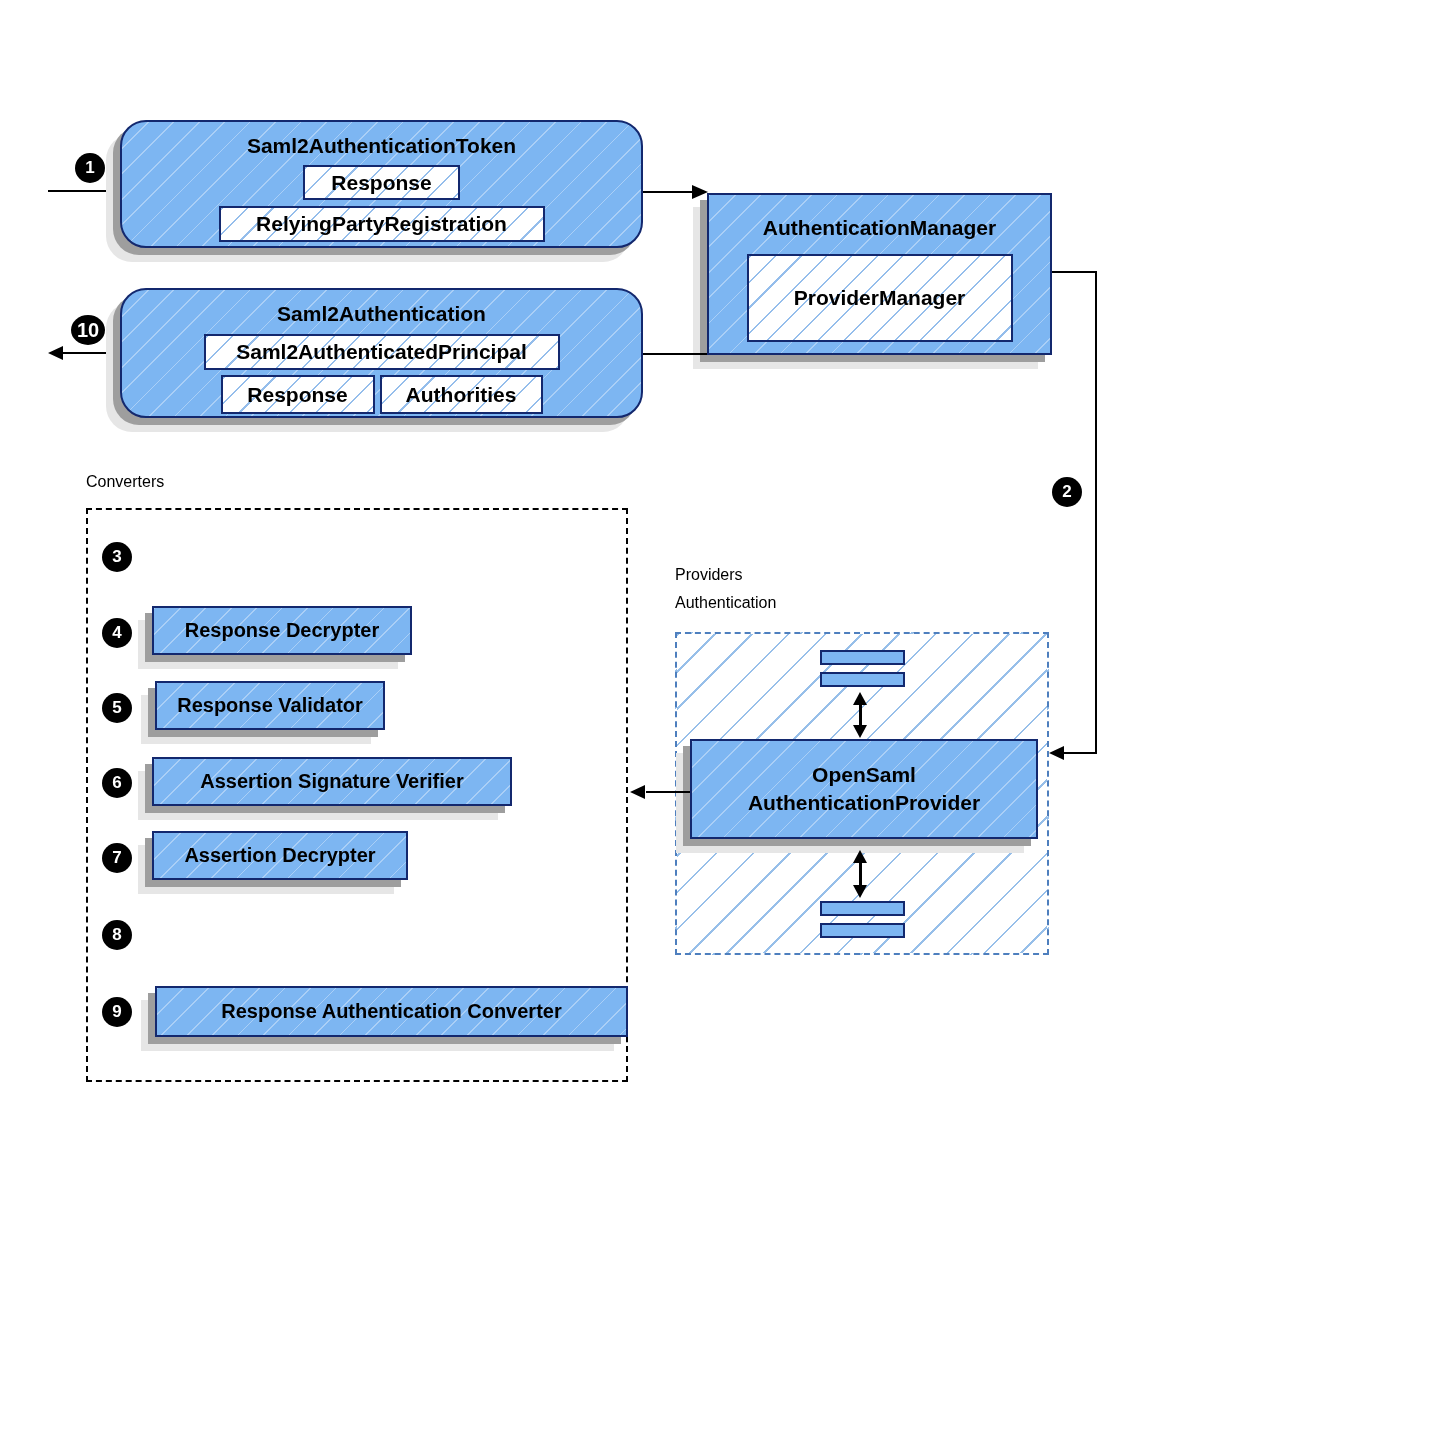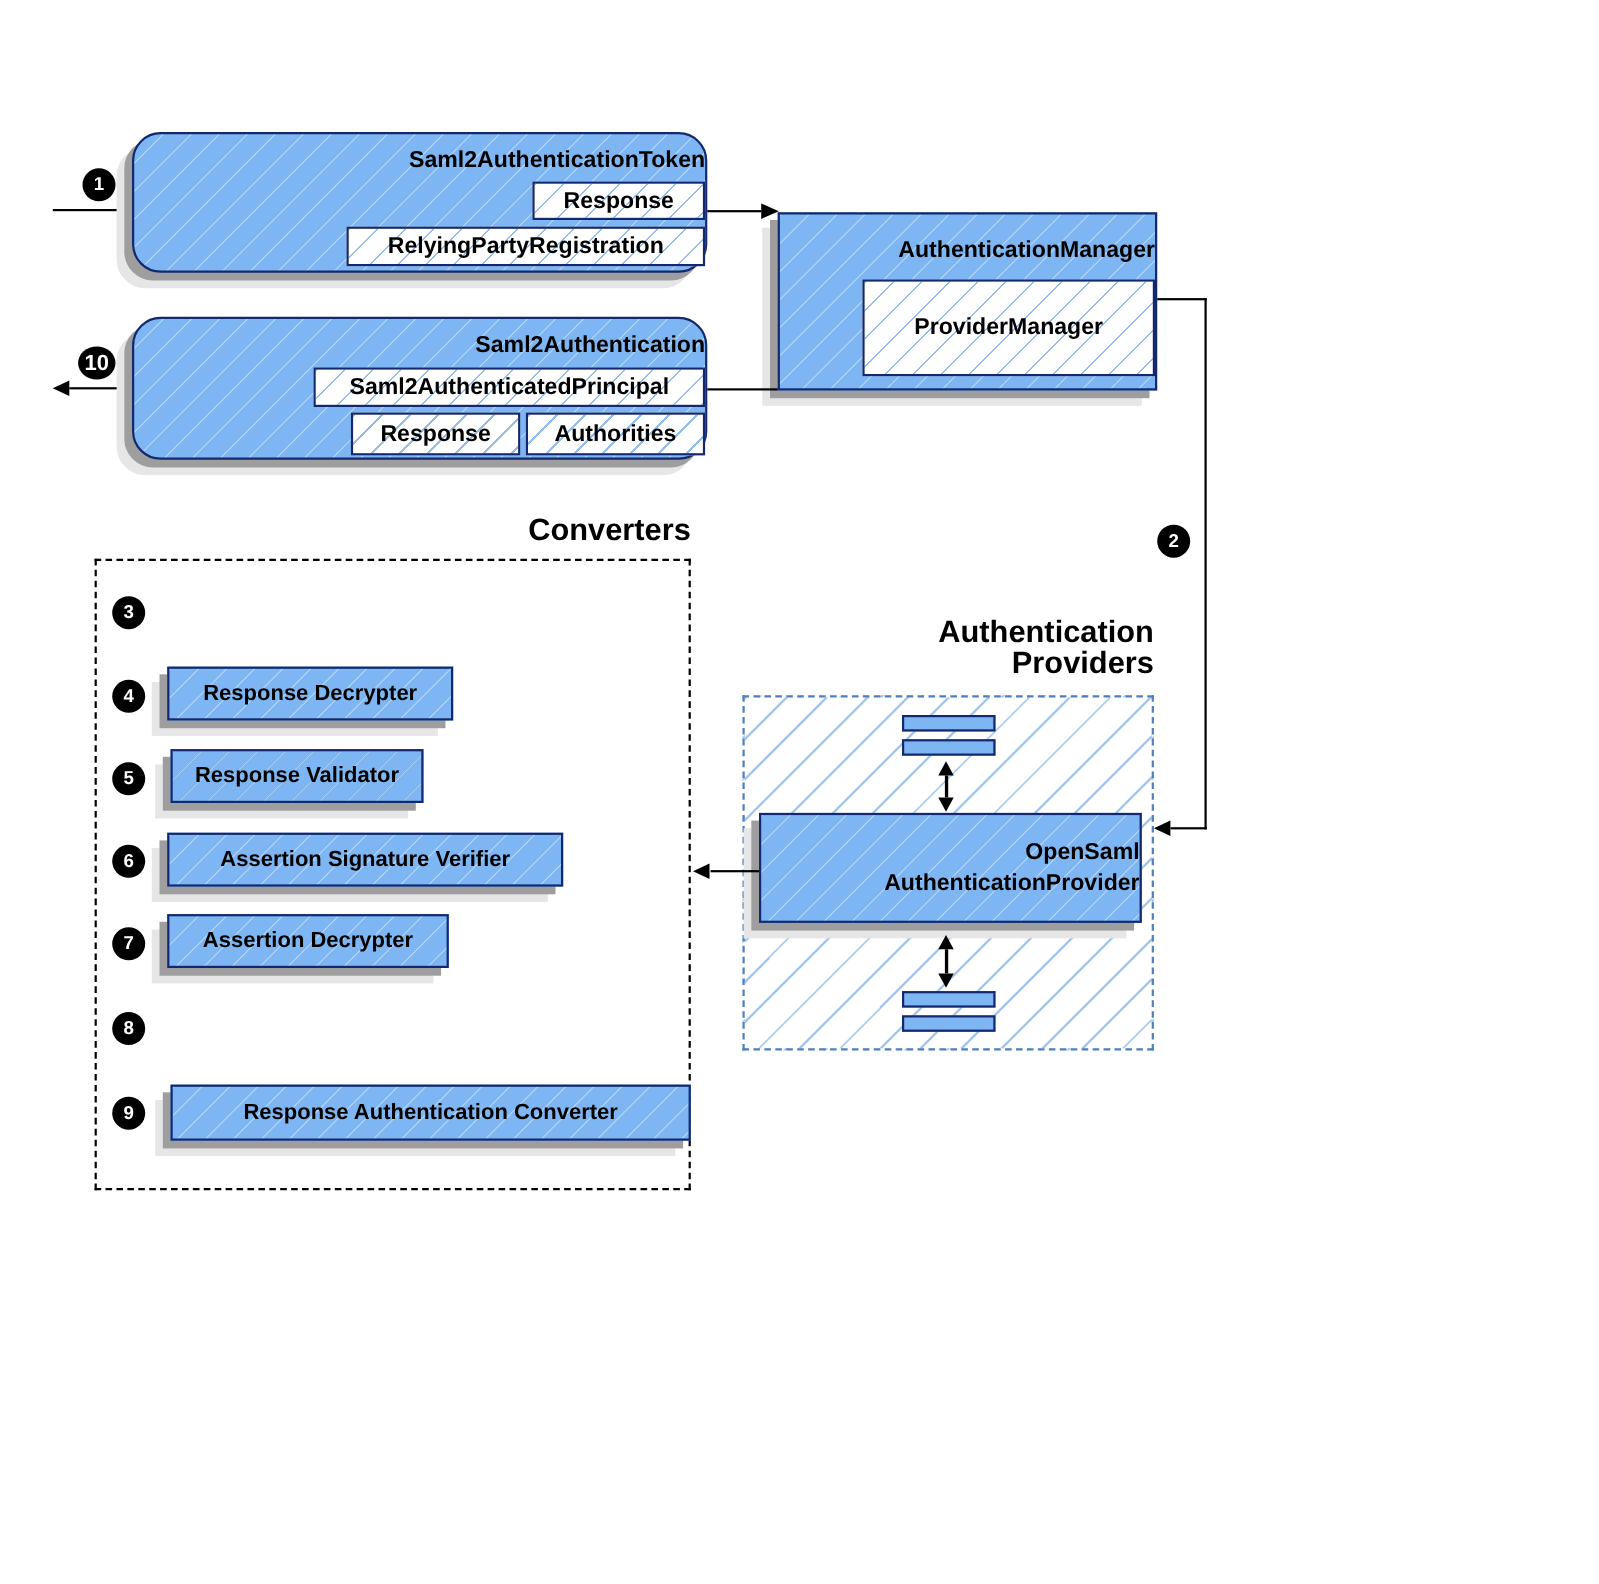--- a/index.html
+++ b/index.html
@@ -6,21 +6,21 @@
   .canvas{
     position:relative;width:1454px;height:1440px;background:#ffffff;overflow:hidden;
     font-family:"Liberation Sans",sans-serif;color:#000;
   }
   
   .bluebox{
     position:absolute;box-sizing:border-box;
     background-color:#7db6f2;
     background-image:repeating-linear-gradient(135deg, rgba(255,255,255,0.35) 0px, rgba(255,255,255,0.35) 1.2px, transparent 1.2px, transparent 18px);
     border:2px solid #13286e;
-    display:flex;flex-direction:column;align-items:flex-end;
+    display:flex;flex-direction:column;align-items:center;
     font-weight:bold;
   }
   .rounded{border-radius:26px;}
   .shadow{box-shadow:-7px 7px 0 #9e9e9e, -14px 14px 0 #e6e6e6;}
   .boxtitle{font-size:21px;line-height:26px;font-weight:bold;text-align:center;}
   
   .field{
     box-sizing:border-box;border:2px solid #13286e;
     background-color:#fff;
     background-image:repeating-linear-gradient(135deg, rgba(130,178,232,0.85) 0px, rgba(130,178,232,0.85) 1.5px, transparent 1.5px, transparent 18px);
@@ -48,21 +48,21 @@
   .arr{position:absolute;width:0;height:0;}
   .arr-right{border-top:7px solid transparent;border-bottom:7px solid transparent;border-left:16px solid #000;}
   .arr-left{border-top:7px solid transparent;border-bottom:7px solid transparent;border-right:15px solid #000;}
   
   .dash-black{position:absolute;box-sizing:border-box;border:2px dashed #000;}
   .dash-blue{
     position:absolute;box-sizing:border-box;border:2px dashed #4e7fbe;
     background-color:#fff;
     background-image:repeating-linear-gradient(135deg, rgba(125,175,228,0.8) 0px, rgba(125,175,228,0.8) 1.8px, transparent 1.8px, transparent 26px);
   }
-  .sectitle{position:absolute;font-weight:bold;font-size:28px;line-height:28px;text-align:right;}
+  .sectitle{position:absolute;font-weight:normal;font-size:16px;line-height:28px;text-align:left;}
   
   .bar{
     position:absolute;width:85px;height:15px;box-sizing:border-box;
     background:#7db6f2;border:2px solid #13286e;
   }
   
   .varrow{position:absolute;display:flex;flex-direction:column;align-items:center;}
   .tri-up{width:0;height:0;border-left:7px solid transparent;border-right:7px solid transparent;border-bottom:13px solid #000;}
   .tri-down{width:0;height:0;border-left:7px solid transparent;border-right:7px solid transparent;border-top:13px solid #000;}
   .vshaft{width:3px;flex:1;background:#000;}
@@ -126,22 +126,22 @@
 
   <div class="badge" style="left:102px;top:843px;width:30px;height:30px;">7</div>
   <div class="convbox" style="left:152px;top:831px;width:256px;height:49px;">Assertion Decrypter</div>
 
   <div class="badge" style="left:102px;top:920px;width:30px;height:30px;">8</div>
 
   <div class="badge" style="left:102px;top:997px;width:30px;height:30px;">9</div>
   <div class="convbox" style="left:155px;top:986px;width:473px;height:51px;">Response Authentication Converter</div>
 
   <div class="sectitle" style="left:675px;top:561px;width:374px;">
+    <div>Providers</div>
     <div>Authentication</div>
-    <div>Providers</div>
   </div>
   <div class="dash-blue" style="left:675px;top:632px;width:374px;height:323px;"></div>
 
   <div class="bar" style="left:820px;top:650px;"></div>
   <div class="bar" style="left:820px;top:672px;"></div>
 
   <div class="varrow" style="left:853px;top:692px;width:14px;height:46px;">
     <div class="tri-up"></div>
     <div class="vshaft"></div>
     <div class="tri-down"></div>

